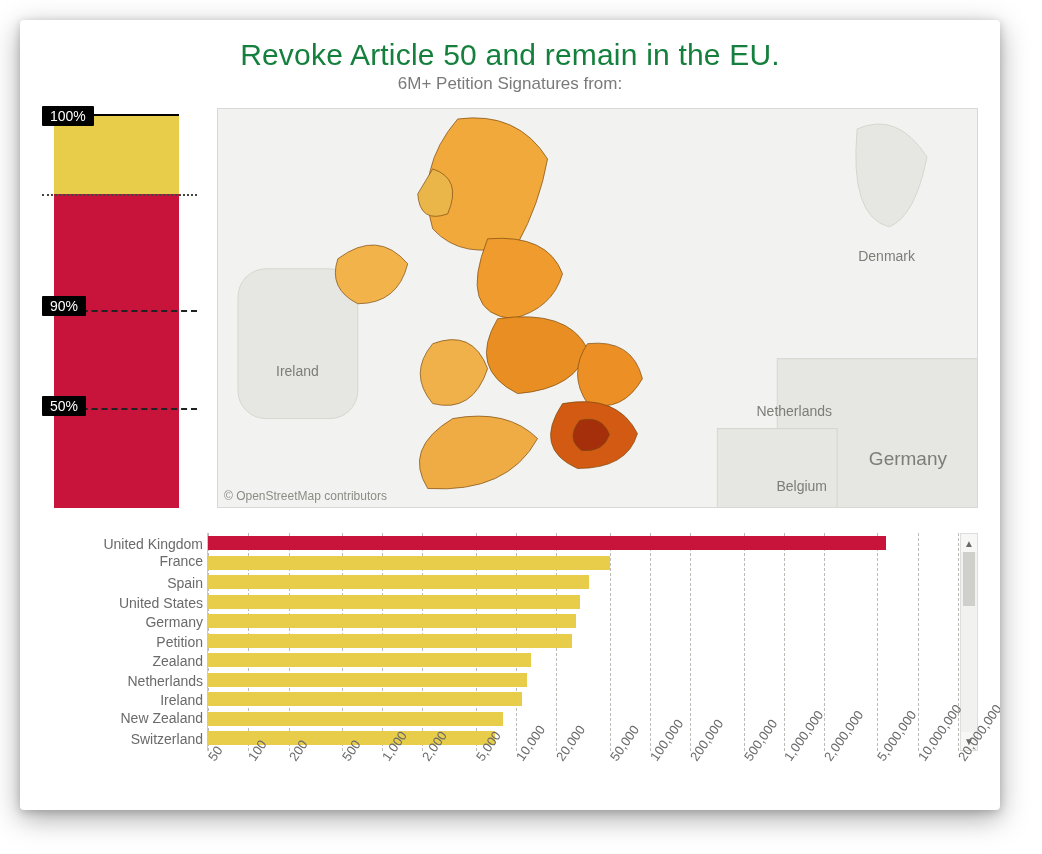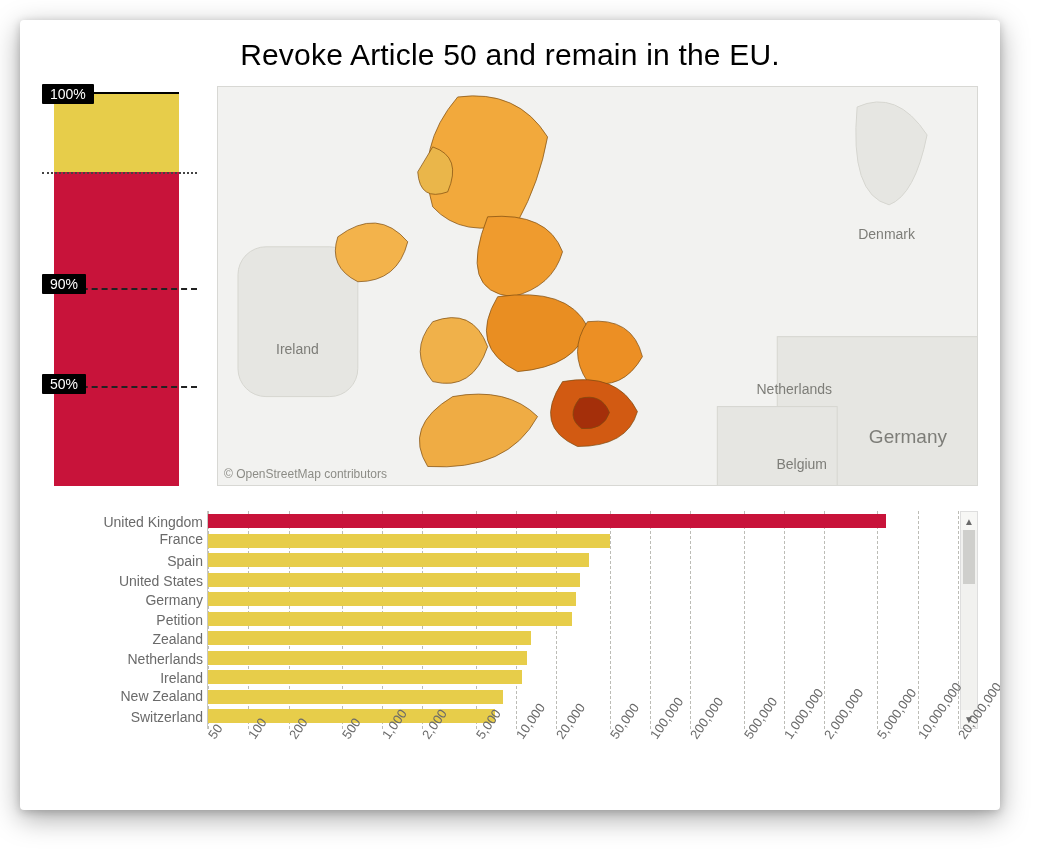--- a/index.html
+++ b/index.html
@@ -17,21 +17,21 @@
     background: #fff;
     border-radius: 4px;
     box-shadow: 0 8px 28px rgba(0,0,0,0.35), 0 2px 8px rgba(0,0,0,0.18);
     position: relative;
     padding: 18px 22px 20px 22px;
     overflow: hidden;
   }
   .title {
     font-size: 30px;
     font-weight: 400;
-    color: #000000;
+    color: #15803d;
     text-align: center;
     letter-spacing: .2px;
   }
   .subtitle {
     font-size: 17px;
     font-weight: 400;
     color: #7a7a7a;
     text-align: center;
     margin-top: 2px;
   }
@@ -190,20 +190,21 @@
     top:18px; height:54px;
     background:#cfcfcc;
   }
 </style>
 </head>
 <body>
 
 <div class="dashboard">
 
   <div class="title">Revoke Article 50 and remain in the EU.</div>
+  <div class="subtitle">6M+ Petition Signatures from:</div>
 
   <div class="upper">
 
     <div class="stack-wrap">
       <div class="stack-bar">
         <div class="stack-red" id="stack-red" style="height: 80%;"></div>
       </div>
       <div class="pct-badge" style="top:-2px">100%</div>
       <div class="pct-badge" style="top:188px">90%</div>
       <div class="pct-badge" style="top:288px">50%</div>

